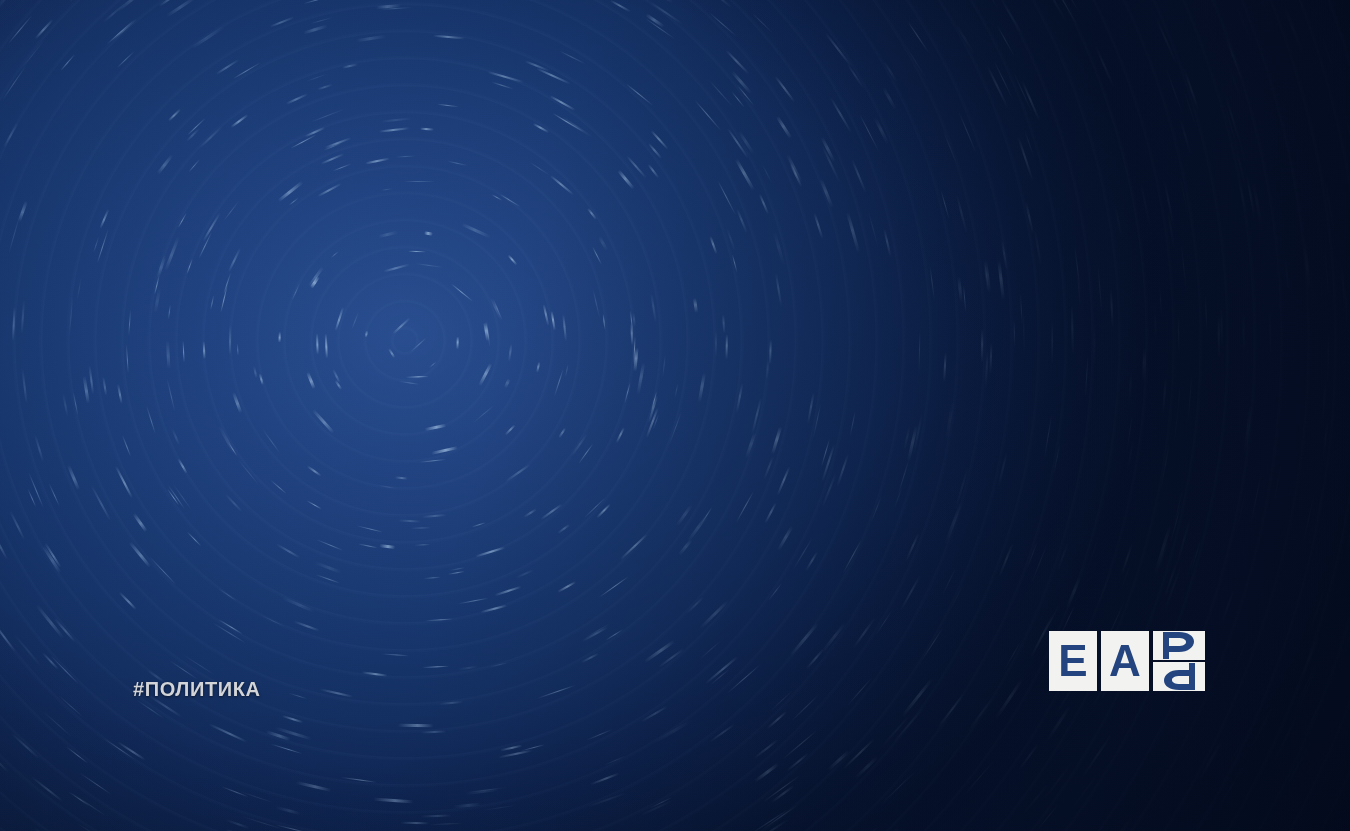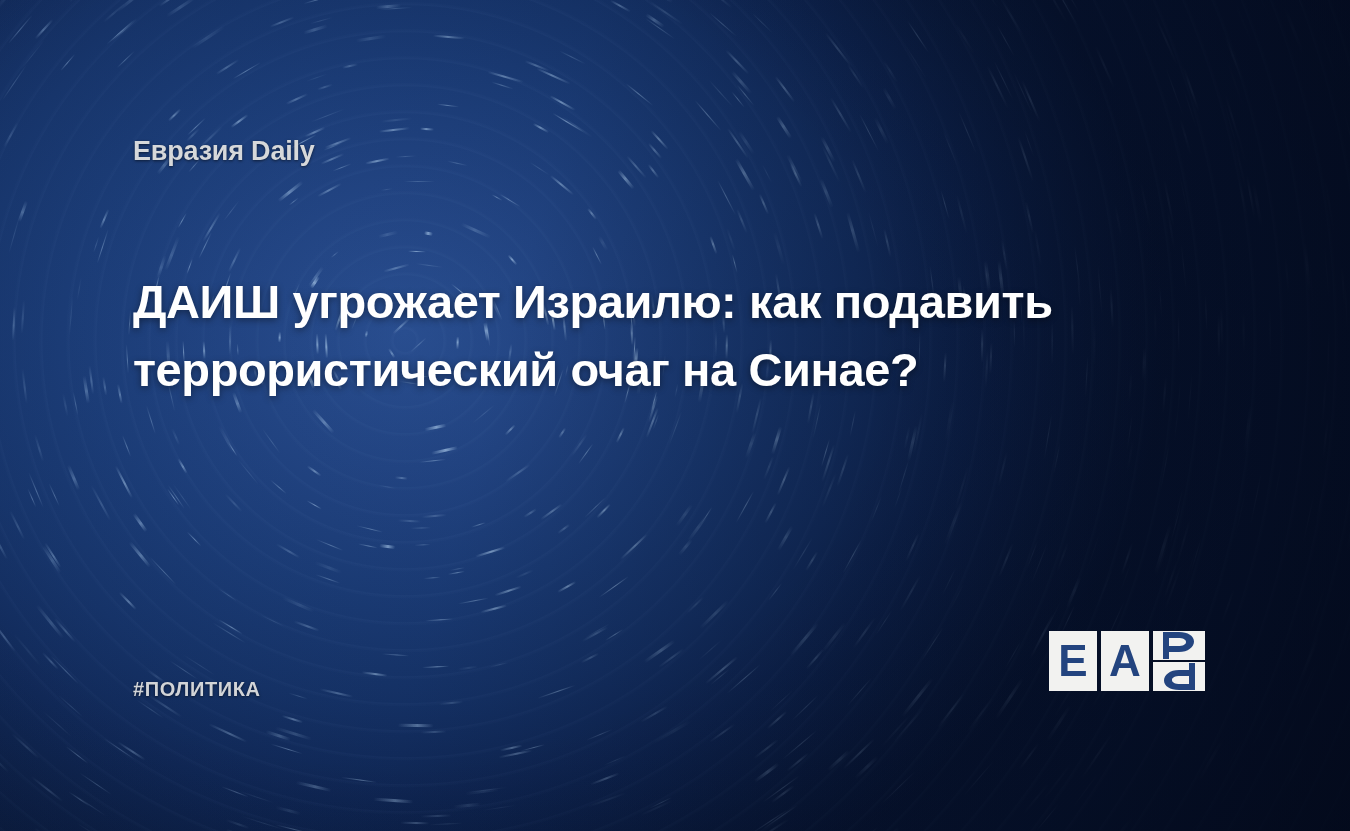--- a/index.html
+++ b/index.html
@@ -798,23 +798,21 @@
       <i style="left:166.3px;top:113.9px;width:17.1px;height:2px;opacity:0.486;transform:rotate(315.9deg);"></i>
       <i style="left:758.6px;top:512.4px;width:23.1px;height:2px;opacity:0.332;transform:rotate(117.8deg);"></i>
       <i style="left:565.7px;top:444.2px;width:26.7px;height:2px;opacity:0.150;transform:rotate(125.0deg);"></i>
       <i style="left:216.9px;top:626.1px;width:27.6px;height:1.4px;opacity:0.506;transform:rotate(211.2deg);"></i>
       <i style="left:486.6px;top:76.1px;width:37.0px;height:2px;opacity:0.446;transform:rotate(375.8deg);"></i>
       <i style="left:275.4px;top:190.0px;width:30.9px;height:3px;opacity:0.510;transform:rotate(321.7deg);"></i>
       <i style="left:703.2px;top:92.6px;width:35.8px;height:1.4px;opacity:0.172;transform:rotate(407.9deg);"></i>
     </div>
   <div class="bg-layer bg-vignette"></div>
 
-  <div class="brand">Евразия Daily</div>
-
-  <h1 class="headline">ДАИШ угрожает Израилю: как подавить террористический очаг на Синае?</h1>
+
 
   <div class="tag">#ПОЛИТИКА</div>
 
   <div class="logo">
     <div class="logo-tile">
       <span class="glyph">E</span>
     </div>
     <div class="logo-tile">
       <span class="glyph">A</span>
     </div>

